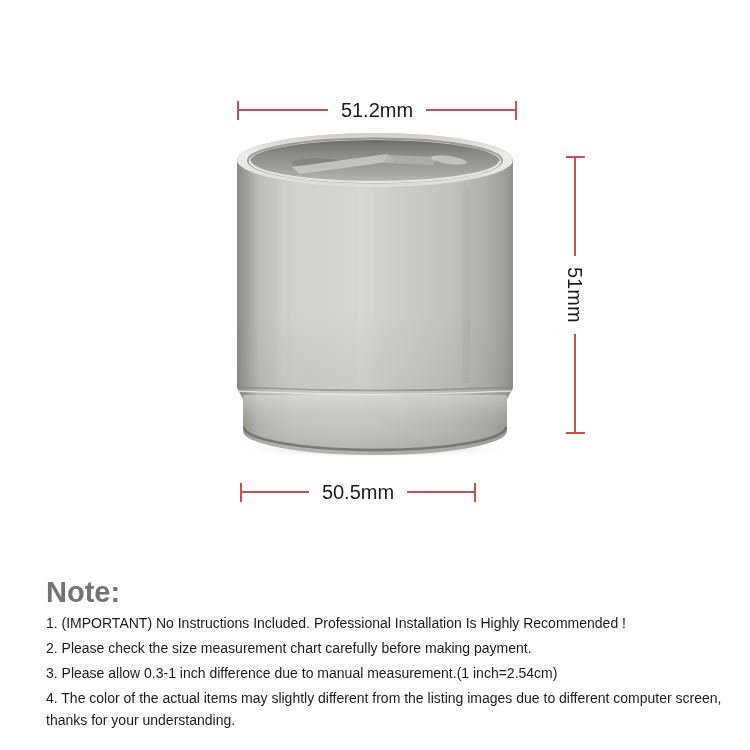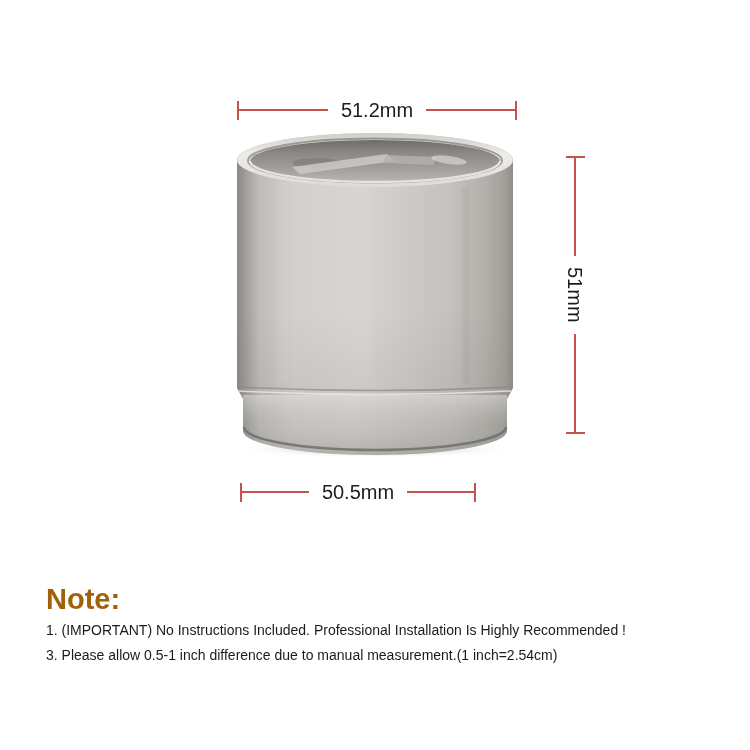--- a/index.html
+++ b/index.html
@@ -21,21 +21,21 @@
   .tick.v{width:2px;height:19px;}
   .tick.h{width:19px;height:2px;}
   .seg{background:#c4534f;flex:1 1 auto;}
   .seg.h{height:1.6px;}
   .seg.v{width:1.6px;}
   .dim-label{flex:0 0 auto;margin:13px 13px;white-space:nowrap;}
   .dim-right .dim-label{margin:11px 0;writing-mode:vertical-rl;text-orientation:mixed;}
   
   .note{position:absolute;left:46px;top:577px;width:700px;color:#1b1b1b;}
   .note-heading{
-    margin:7px 0 4px 0;font-size:29px;line-height:31px;font-weight:bold;color:#a16207;
+    margin:0 0 4px 0;font-size:29px;line-height:31px;font-weight:bold;color:#737373;
   }
   .note-item{margin:0 0 3px 0;font-size:14px;line-height:22px;}
 </style>
 </head>
 <body>
 
 <div class="canvas">
 
   <svg class="cyl-svg" viewBox="0 0 276 330" aria-hidden="true">
     <defs>
@@ -132,16 +132,18 @@
     <span class="tick v"></span>
     <span class="seg h"></span>
     <span class="dim-label">50.5mm</span>
     <span class="seg h"></span>
     <span class="tick v"></span>
   </div>
 
   <div class="note">
     <h2 class="note-heading">Note:</h2>
     <p class="note-item">1. (IMPORTANT) No Instructions Included. Professional Installation Is Highly Recommended !</p>
-    <p class="note-item">3. Please allow 0.5-1 inch difference due to manual measurement.(1 inch=2.54cm)</p>
+    <p class="note-item">2. Please check the size measurement chart carefully before making payment.</p>
+    <p class="note-item">3. Please allow 0.3-1 inch difference due to manual measurement.(1 inch=2.54cm)</p>
+    <p class="note-item">4. The color of the actual items may slightly different from the listing images due to different computer screen, thanks for your understanding.</p>
   </div>
 
 </div>
 
 </body></html>

